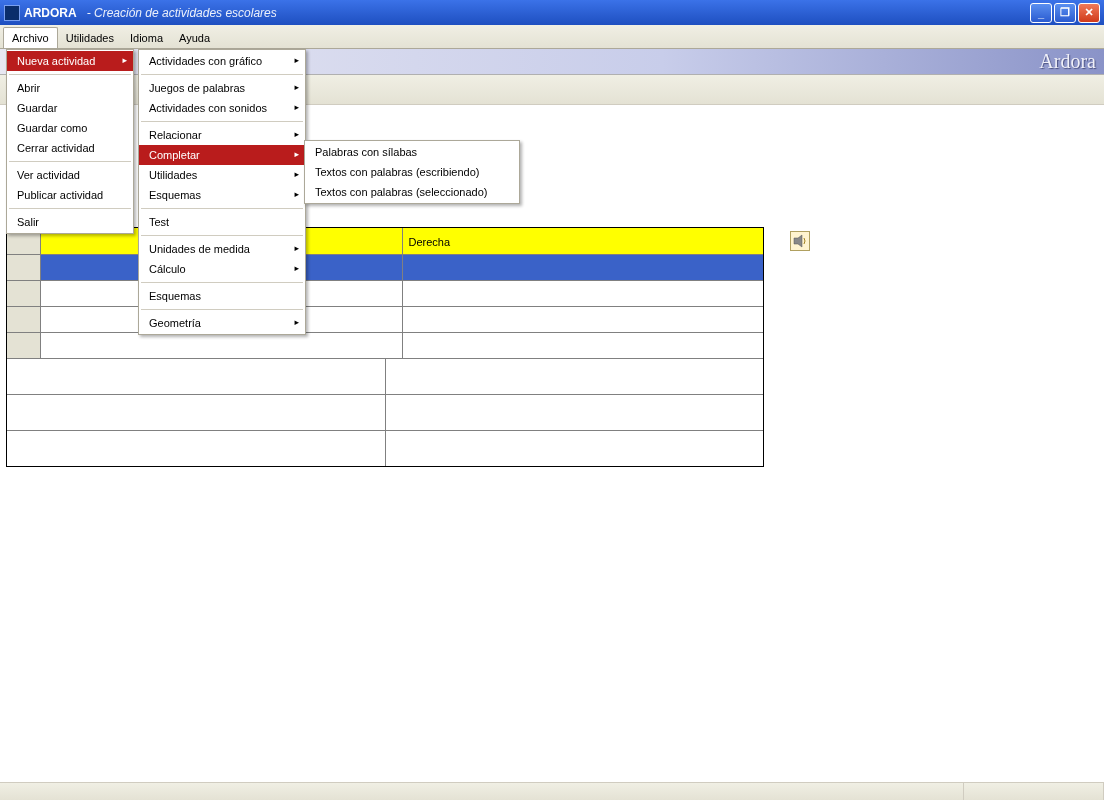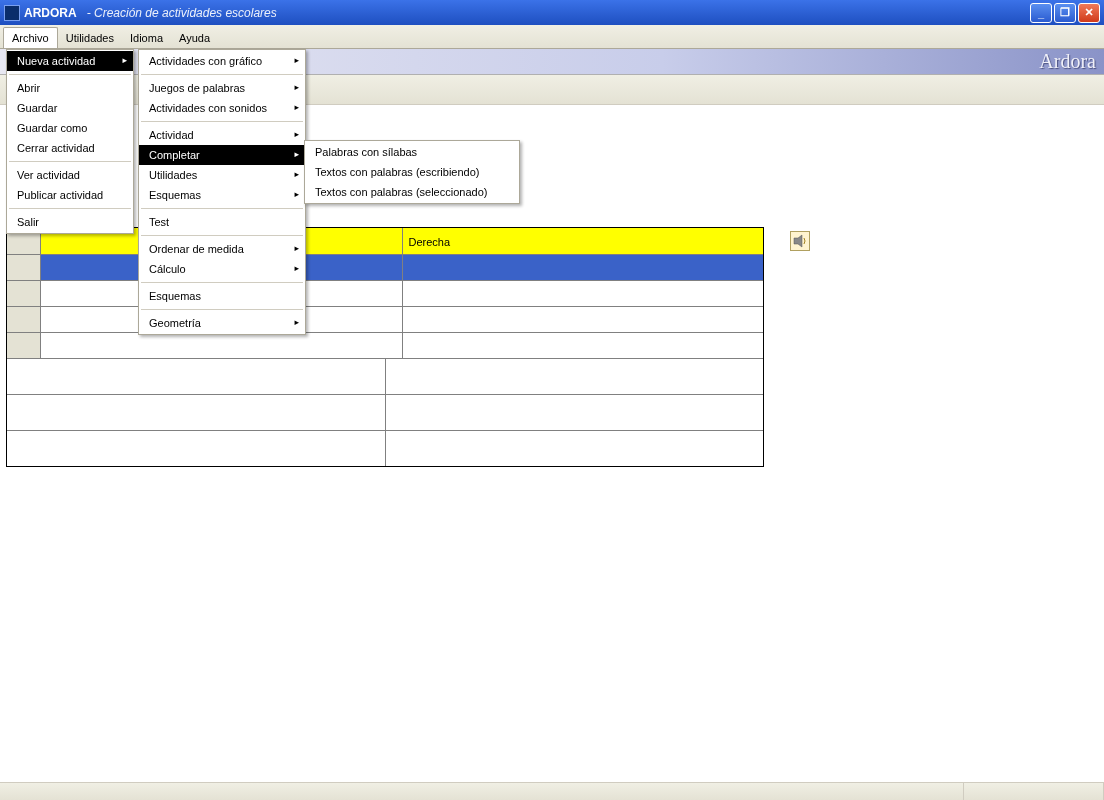--- a/index.html
+++ b/index.html
@@ -37,21 +37,21 @@
   .grid .row .cc { flex:1; border-right:1px solid #808080;}
   .grid .row .cc:last-child { border-right:none;}
   .grid .row.sel { background:#3a62c8;}
   .grid .row.tall { height:36px;}
   
   .side-icon { position:absolute; left:790px; top:94px; width:20px; height:20px; background:#fff4d0; border:1px solid #b0a060; }
   
   
   .menu { position:absolute; background:#fff; border:1px solid #aca899; box-shadow:2px 2px 3px rgba(0,0,0,.3); padding:1px 0; font-size:11px;}
   .menu .mi { padding:4px 22px 4px 10px; cursor:default; position:relative; white-space:nowrap;}
-  .menu .mi.hl { background:#000000; color:#fff;}
+  .menu .mi.hl { background:#b91c1c; color:#fff;}
   .menu .sep { height:1px; background:#d0ccc0; margin:3px 2px;}
   .menu .mi.sub::after { content:'▸'; position:absolute; right:6px; top:4px; font-size:9px;}
   .menu .mi.hl.sub::after { color:#fff;}
   
   .menu1 { left:6px; top:49px; width:128px;}
   .menu2 { left:138px; top:49px; width:168px;}
   .menu3 { left:304px; top:140px; width:216px;}
   
   .statusbar { position:absolute; left:0; bottom:0; width:100%; height:18px; background:linear-gradient(#f0efe4,#e4e2d4); border-top:1px solid #d0ccc0; display:flex; font-size:11px;}
   .statusbar .cell { padding:2px 6px; border-right:1px solid #d0ccc0;}
@@ -154,28 +154,28 @@
   <div class="sep"></div>
   <div class="mi">Salir</div>
 </div>
 
 <div class="menu menu2">
   <div class="mi sub">Actividades con gráfico</div>
   <div class="sep"></div>
   <div class="mi sub">Juegos de palabras</div>
   <div class="mi sub">Actividades con sonidos</div>
   <div class="sep"></div>
-  <div class="mi sub">Actividad</div>
+  <div class="mi sub">Relacionar</div>
   <div class="mi hl sub">Completar</div>
   <div class="mi sub">Utilidades</div>
   <div class="mi sub">Esquemas</div>
   <div class="sep"></div>
   <div class="mi">Test</div>
   <div class="sep"></div>
-  <div class="mi sub">Ordenar de medida</div>
+  <div class="mi sub">Unidades de medida</div>
   <div class="mi sub">Cálculo</div>
   <div class="sep"></div>
   <div class="mi">Esquemas</div>
   <div class="sep"></div>
   <div class="mi sub">Geometría</div>
 </div>
 
 <div class="menu menu3">
   <div class="mi">Palabras con sílabas</div>
   <div class="mi">Textos con palabras (escribiendo)</div>

